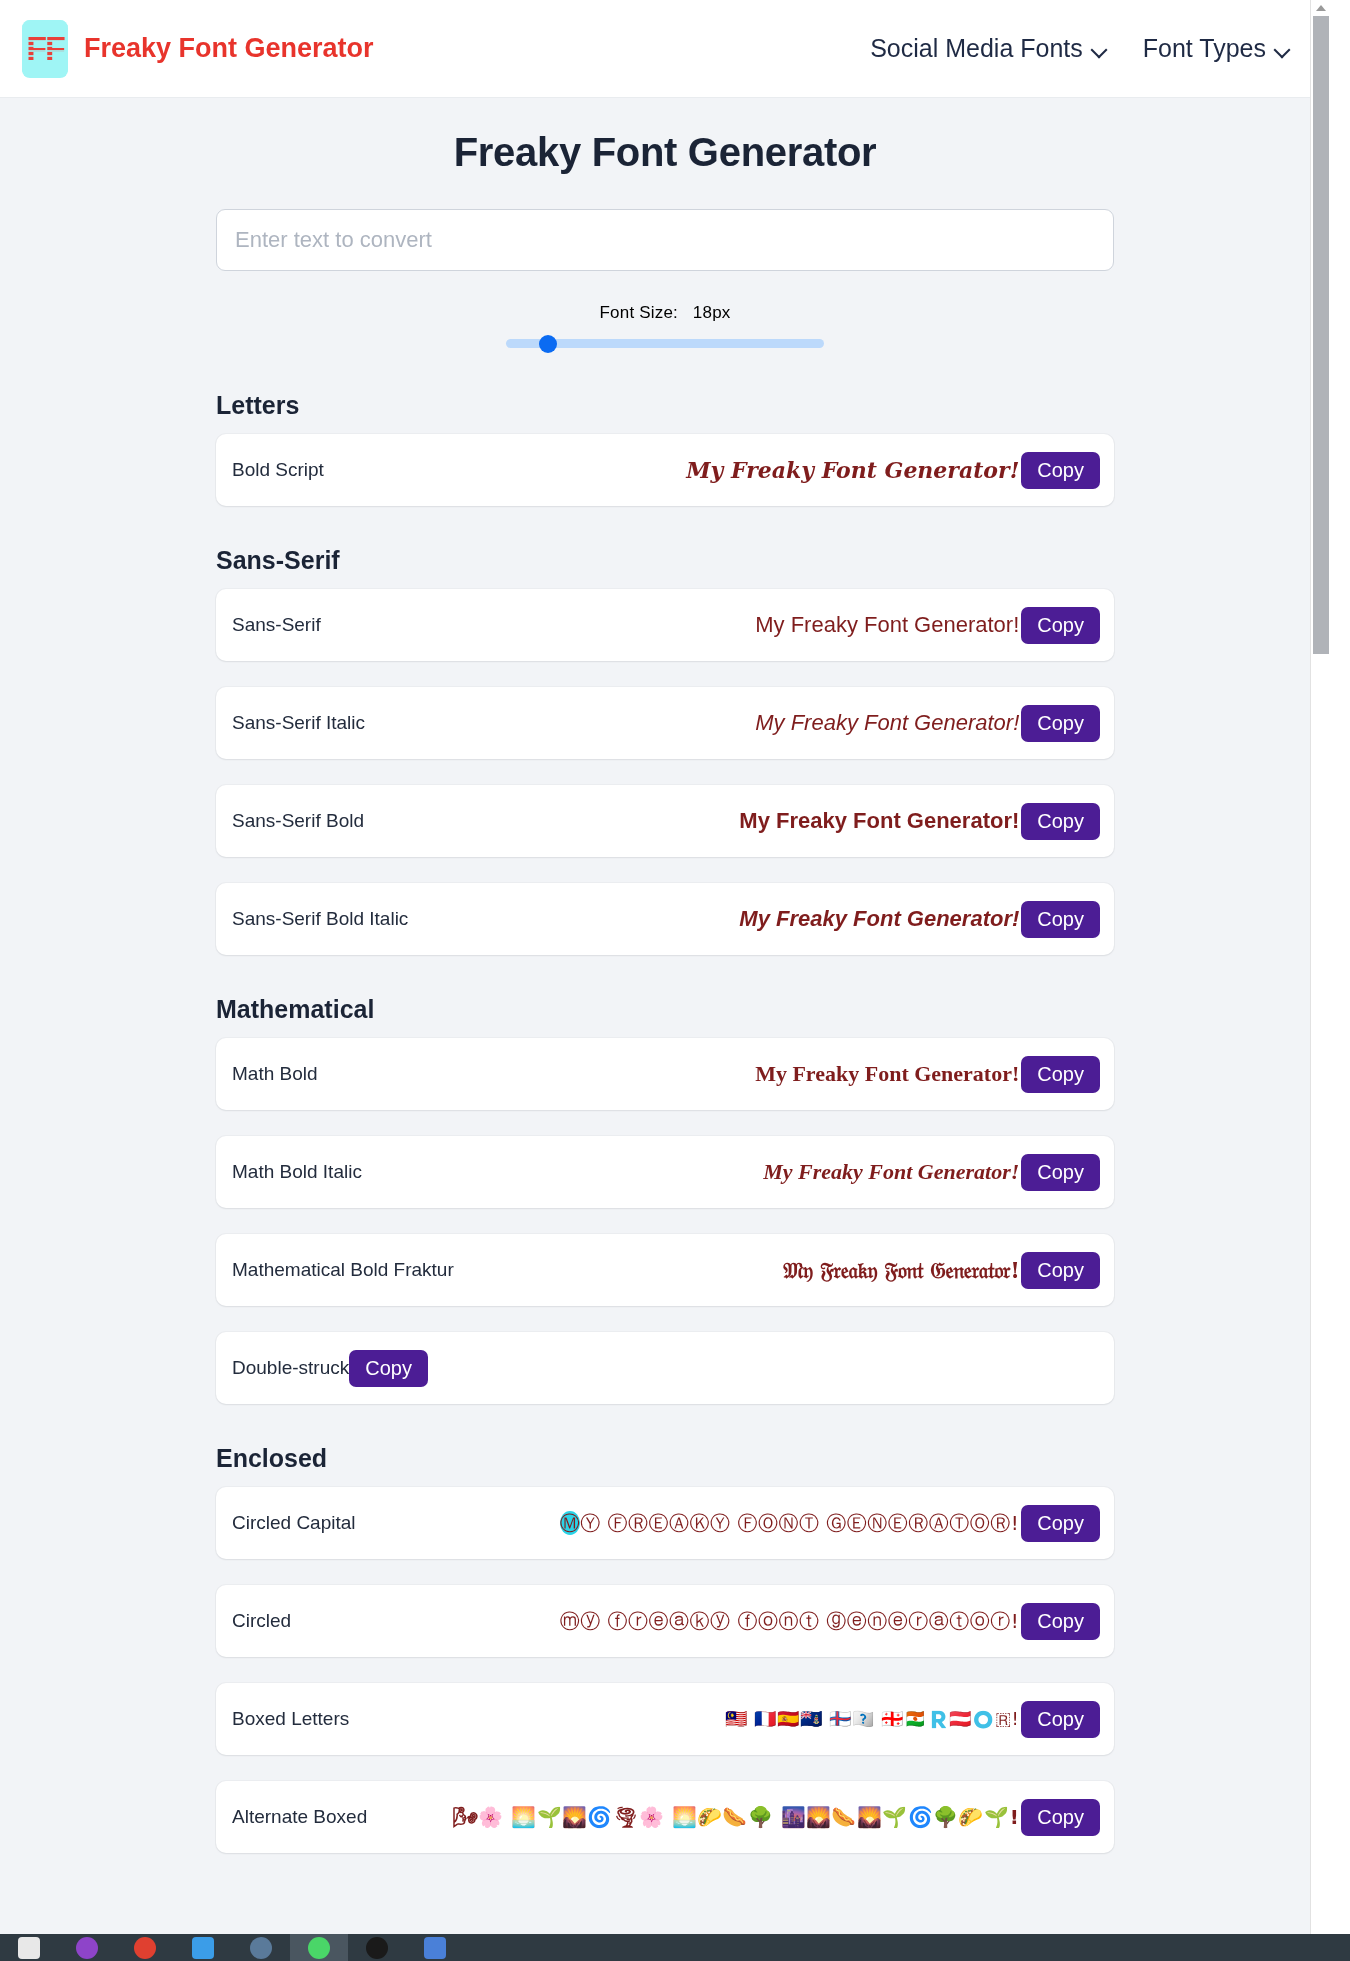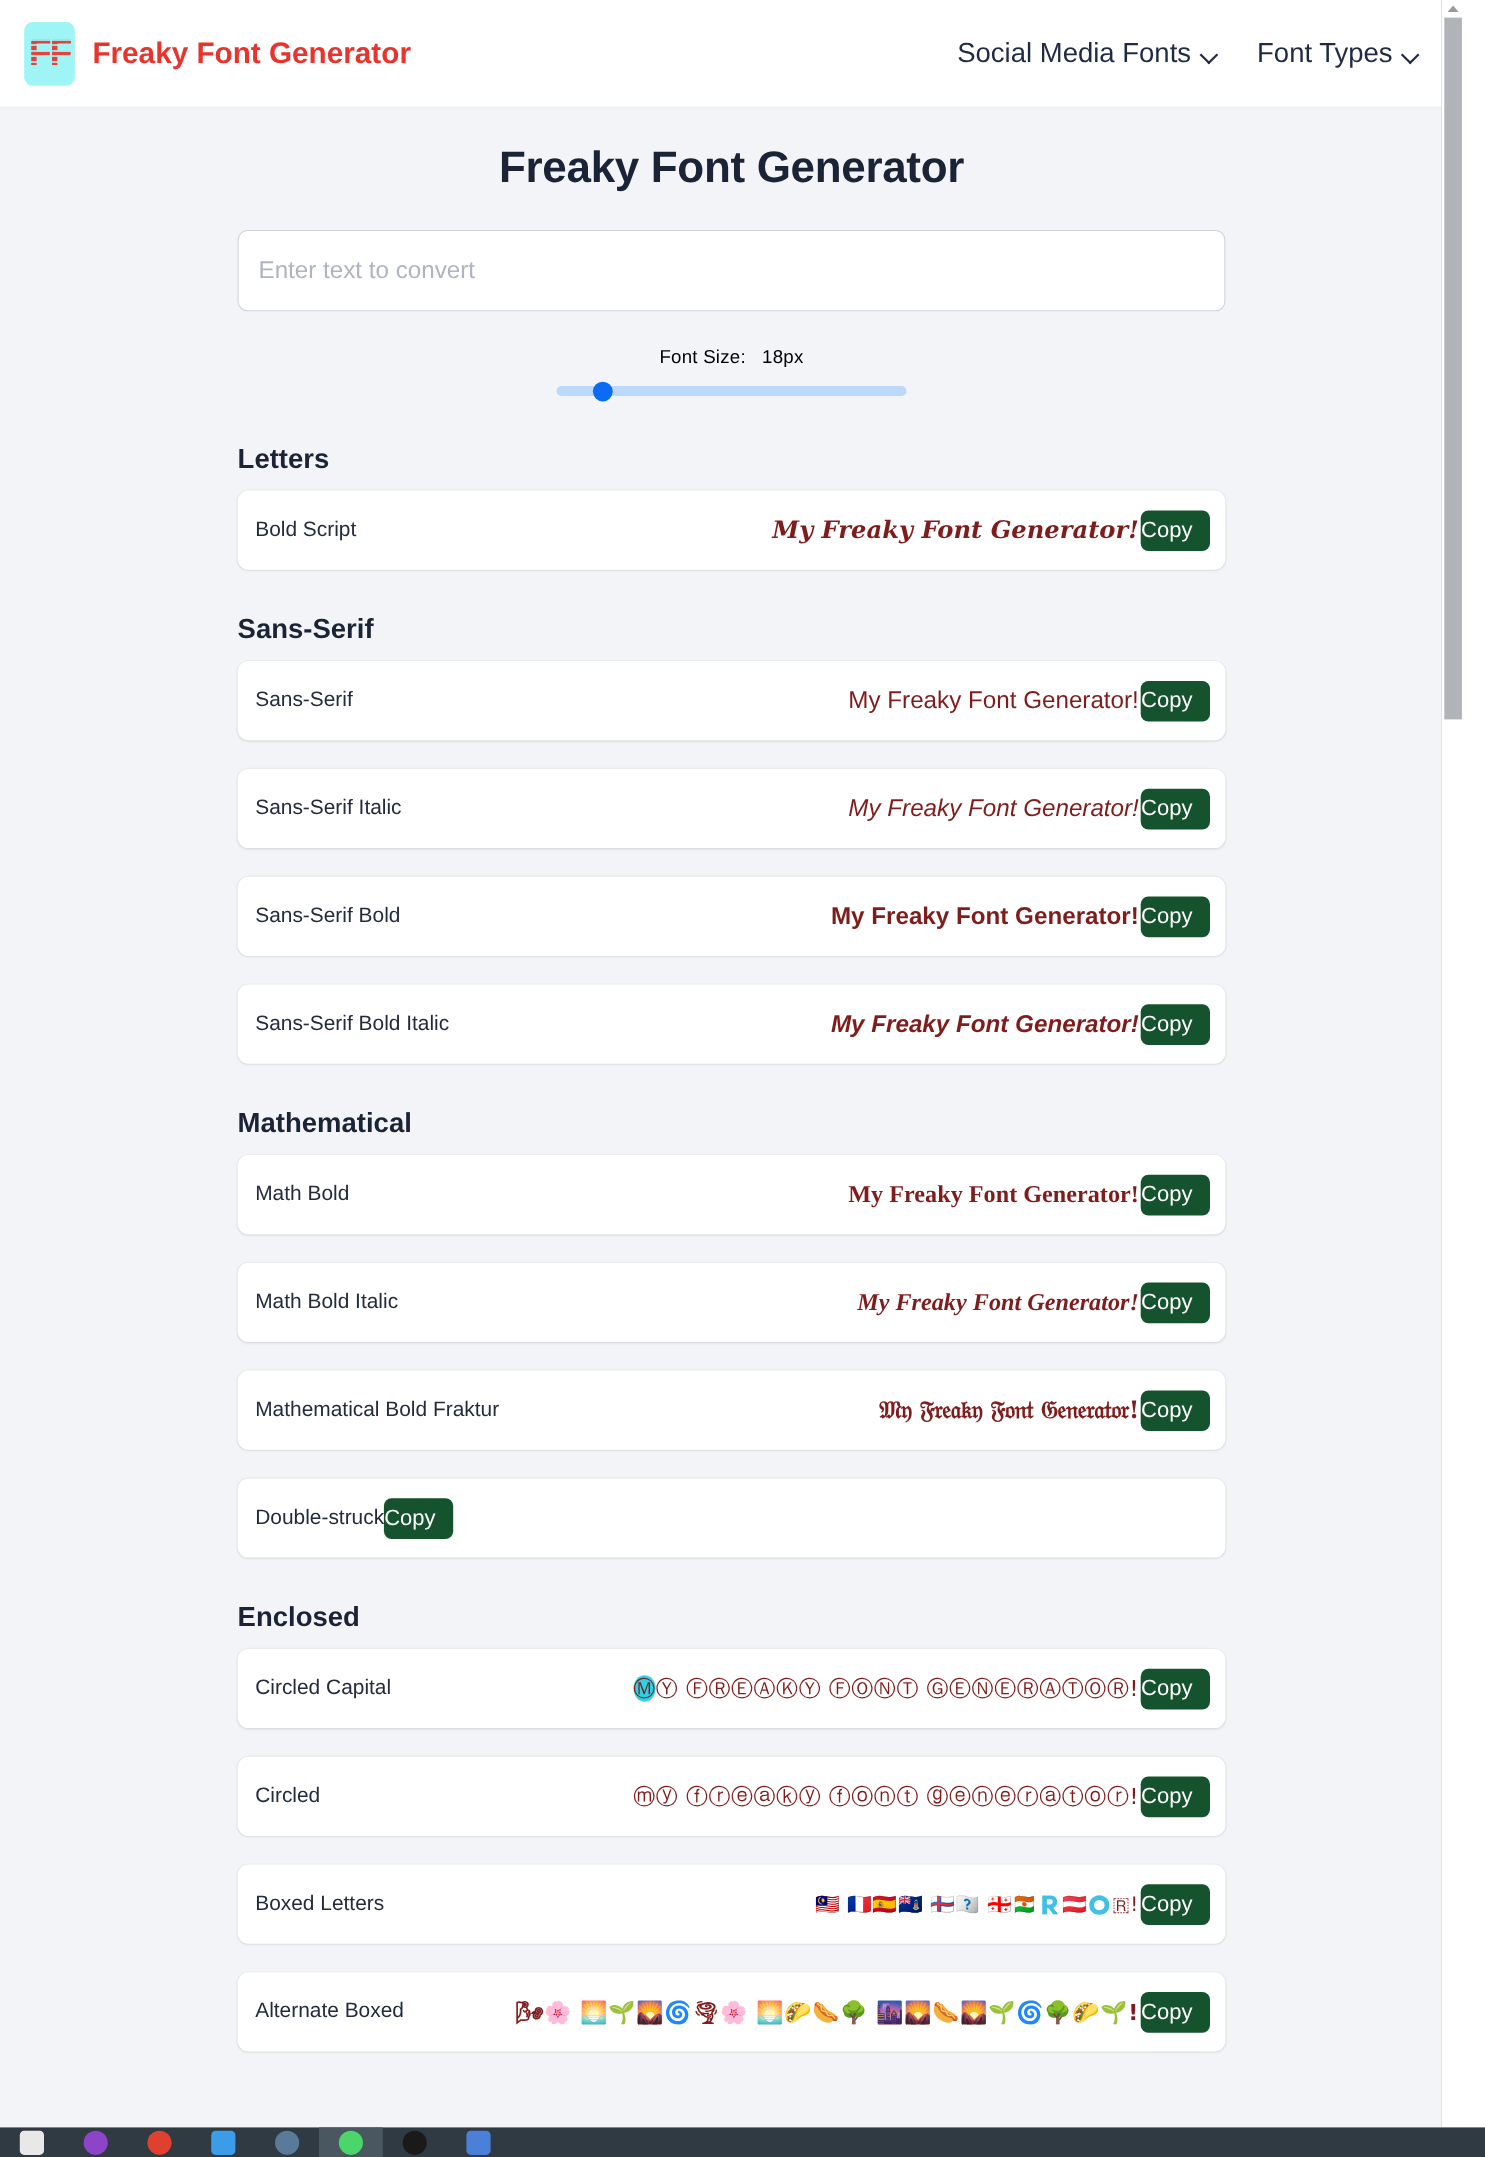--- a/index.html
+++ b/index.html
@@ -130,21 +130,21 @@
   }
 
   #shell {
     width: 898px;
     margin: 0 auto;
   }
 
   
   #text-input {
     width: 898px;
-    height: 74px;
+    height: 62px;
     border: 1px solid #cfd4dc;
     border-radius: 9px;
     background: #ffffff;
     font-size: 22px;
     color: #1b2436;
     padding: 0 18px;
     font-family: "Liberation Sans", sans-serif;
     display: block;
   }
   #text-input::placeholder { color: #aeb5c0; }
@@ -213,27 +213,27 @@
     padding-right: 2px;
     font-size: 22px;
     color: #7f1d1d;
     white-space: nowrap;
     overflow: hidden;
     font-family: "DejaVu Sans", sans-serif;
   }
 
   .copy-btn {
     flex: 0 0 auto;
-    background: #14532d;
+    background: #4c1d95;
     color: #ffffff;
     border: none;
     border-radius: 7px;
     font-size: 20px;
     font-family: "Liberation Sans", sans-serif;
-    padding: 8px 16px 9px 0;
+    padding: 8px 16px 9px 16px;
     cursor: pointer;
     line-height: 1;
   }
 
   
   .s-script   { font-family: "DejaVu Serif", serif; font-weight: bold; font-style: italic; }
   .s-sans     { font-family: "Liberation Sans", sans-serif; }
   .s-sans-i   { font-family: "Liberation Sans", sans-serif; font-style: italic; }
   .s-sans-b   { font-family: "Liberation Sans", sans-serif; font-weight: bold; }
   .s-sans-bi  { font-family: "Liberation Sans", sans-serif; font-weight: bold; font-style: italic; }

